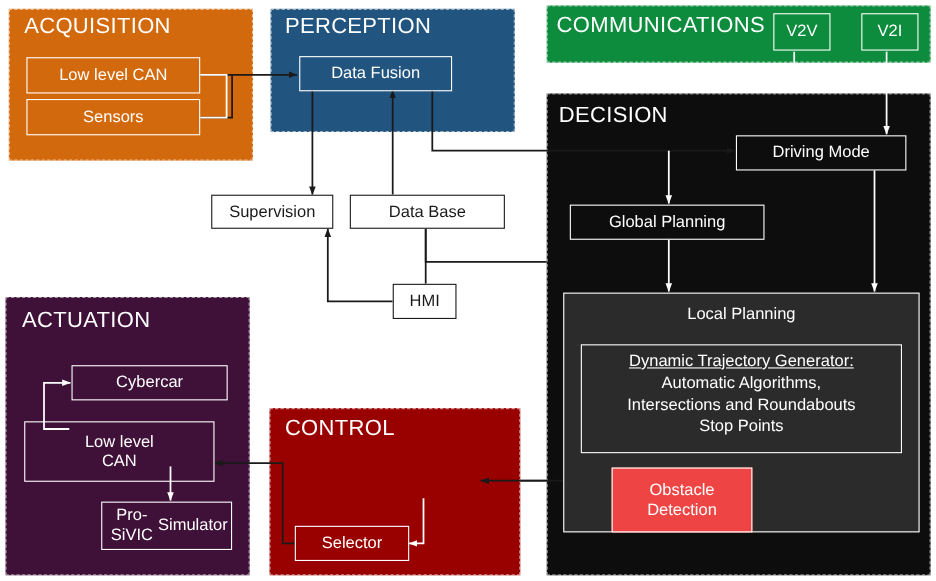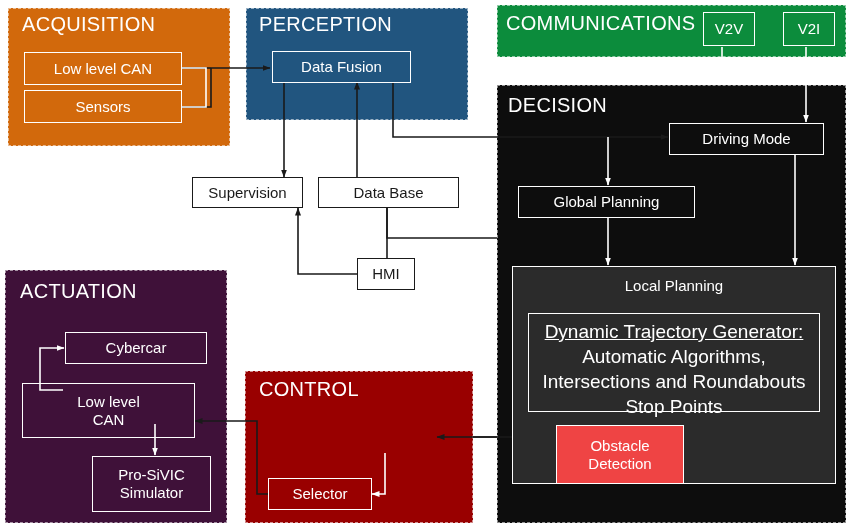--- a/index.html
+++ b/index.html
@@ -71,21 +71,21 @@
     font-size:15px;
     top:10px;
     left:0;
   }
   .dtg{
     position:absolute;
     box-sizing:border-box;
     border:1.6px solid #ffffff;
     background:#2b2b2b;
     color:#ffffff;
-    font-size:19px;
+    font-size:15px;
     line-height:1.32;
     text-align:center;
     padding:5px 6px 7px 6px;
     z-index:5;
   }
   .dtg .hdr{text-decoration:underline;}
   
   .svg-layer{
     position:absolute;
     left:0;top:0;
@@ -197,21 +197,21 @@
   <div class="box inner-dark" style="left:528px;top:425px;width:128px;height:59px;flex-direction:column;">
     <span>Obstacle</span>
     <span>Detection</span>
   </div>
 
   <div class="box transparent" style="left:65px;top:332px;width:142px;height:32px;">Cybercar</div>
   <div class="box transparent" style="left:22px;top:383px;width:173px;height:55px;flex-direction:column;">
     <span>Low level</span>
     <span>CAN</span>
   </div>
-  <div class="box transparent" style="left:92px;top:456px;width:119px;height:56px;flex-direction:column;">
+  <div class="box transparent" style="left:92px;top:456px;width:119px;height:44px;flex-direction:row;">
     <span>Pro-SiVIC</span>
     <span>Simulator</span>
   </div>
 
   <div class="box transparent" style="left:268px;top:478px;width:104px;height:32px;">Selector</div>
 
   <div class="box on-white" style="left:192px;top:177px;width:111px;height:31px;">Supervision</div>
   <div class="box on-white" style="left:318px;top:177px;width:141px;height:31px;">Data Base</div>
   <div class="box on-white" style="left:357px;top:258px;width:58px;height:32px;">HMI</div>
 

